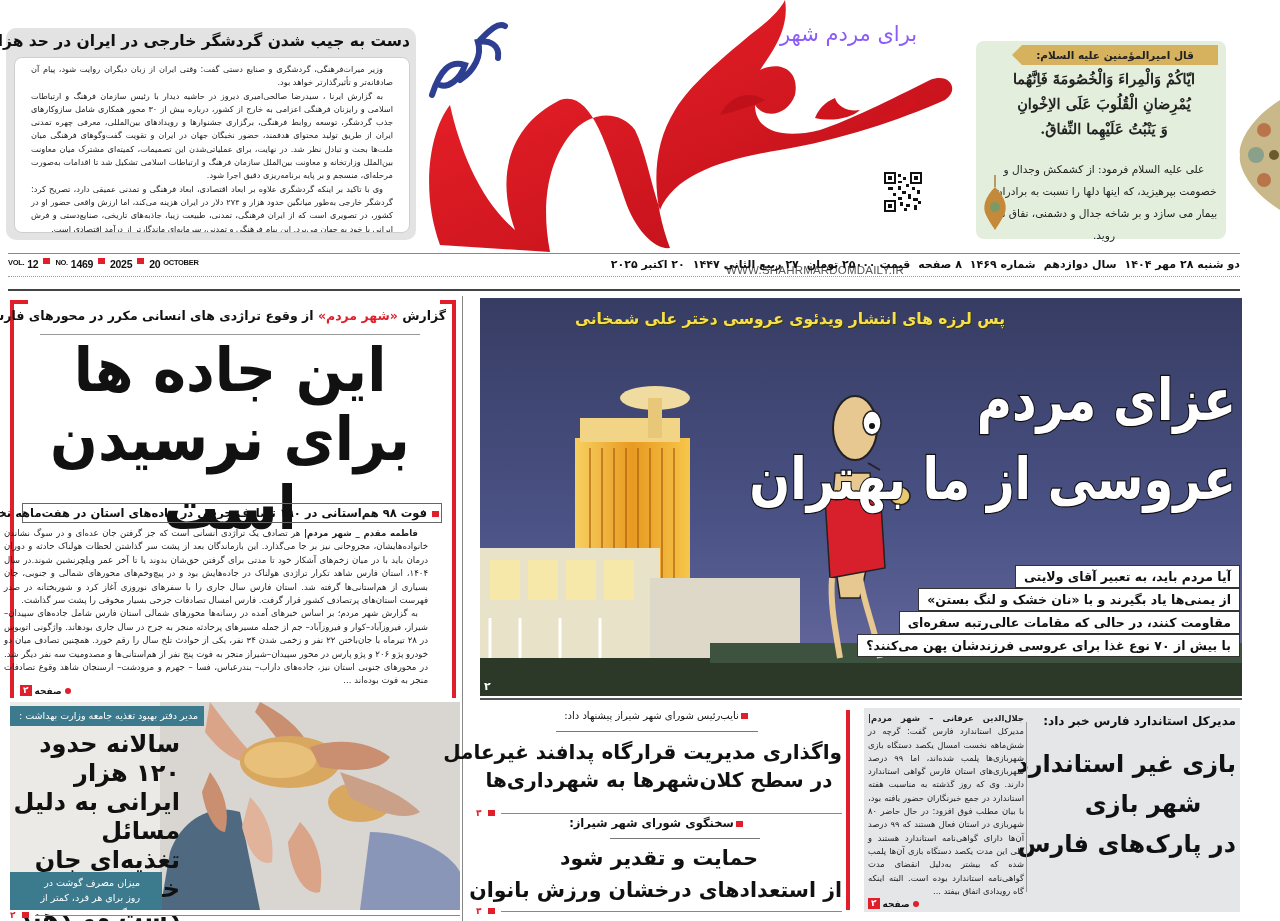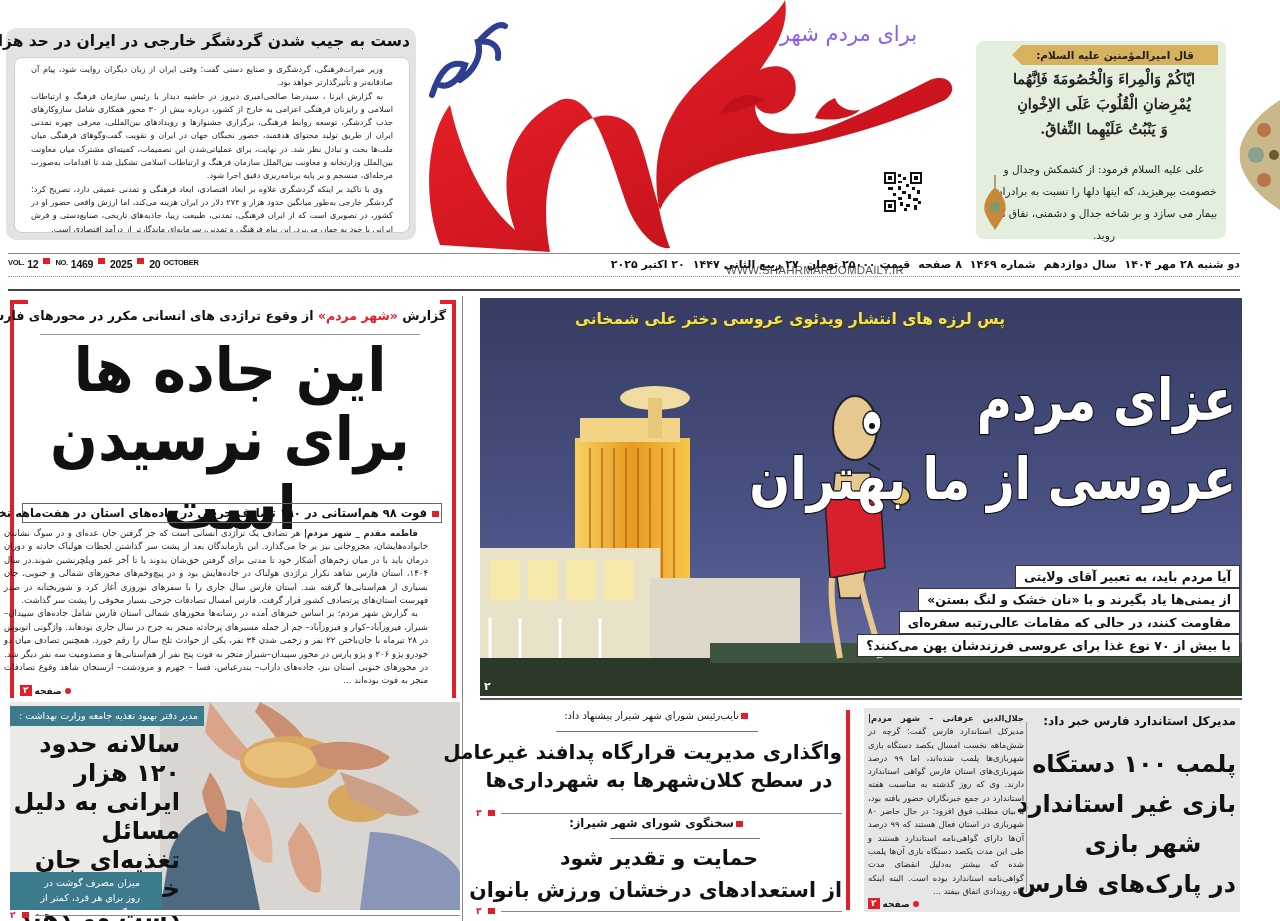--- a/index.html
+++ b/index.html
@@ -357,21 +357,20 @@
 </div>
 <div class="abs council-sep2">
   <span class="page-tiny">۳</span>
   <span class="red-sq"></span>
   <span class="ln"></span>
 </div>
 
 <div class="abs arcade-box"></div>
 <div class="abs arcade-kicker">مدیرکل استاندارد فارس خبر داد:</div>
 <div class="abs arcade-headline">
-  <div>پلمب ۱۰۰ دستگاه</div>
   <div>بازی غیر استاندارد</div>
   <div>شهر بازی</div>
   <div>در پارک‌های فارس</div>
 </div>
 <div class="abs arcade-divider"></div>
 <div class="abs arcade-body">
   <b>جلال‌الدین عرفانی – شهر مردم|</b>
   <span>مدیرکل استاندارد فارس گفت: گرچه در شش‌ماهه نخست امسال یکصد دستگاه بازی شهربازی‌ها پلمب شده‌اند، اما ۹۹ درصد شهربازی‌های استان فارس گواهی استاندارد دارند. وی که روز گذشته به مناسبت هفته استاندارد در جمع خبرنگاران حضور یافته بود، با بیان مطلب فوق افزود: در حال حاضر ۸۰ شهربازی در استان فعال هستند که ۹۹ درصد آن‌ها دارای گواهی‌نامه استاندارد هستند و طی این مدت یکصد دستگاه بازی آن‌ها پلمب شده که بیشتر به‌دلیل انقضای مدت گواهی‌نامه استاندارد بوده است. البته اینکه گاه رویدادی اتفاق بیفتد ...</span>
 </div>
 <div class="abs page-ref arcade-pageref">

